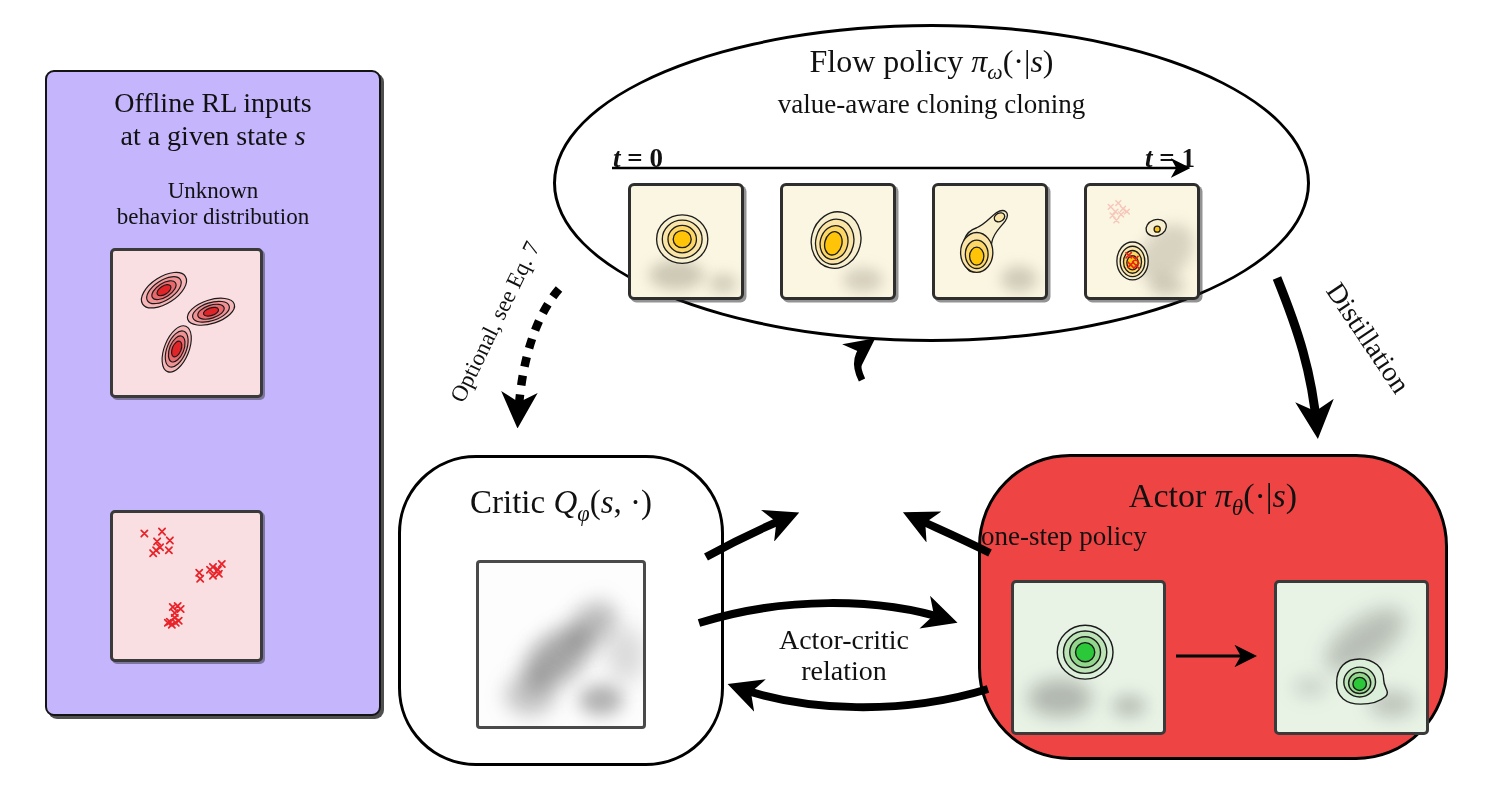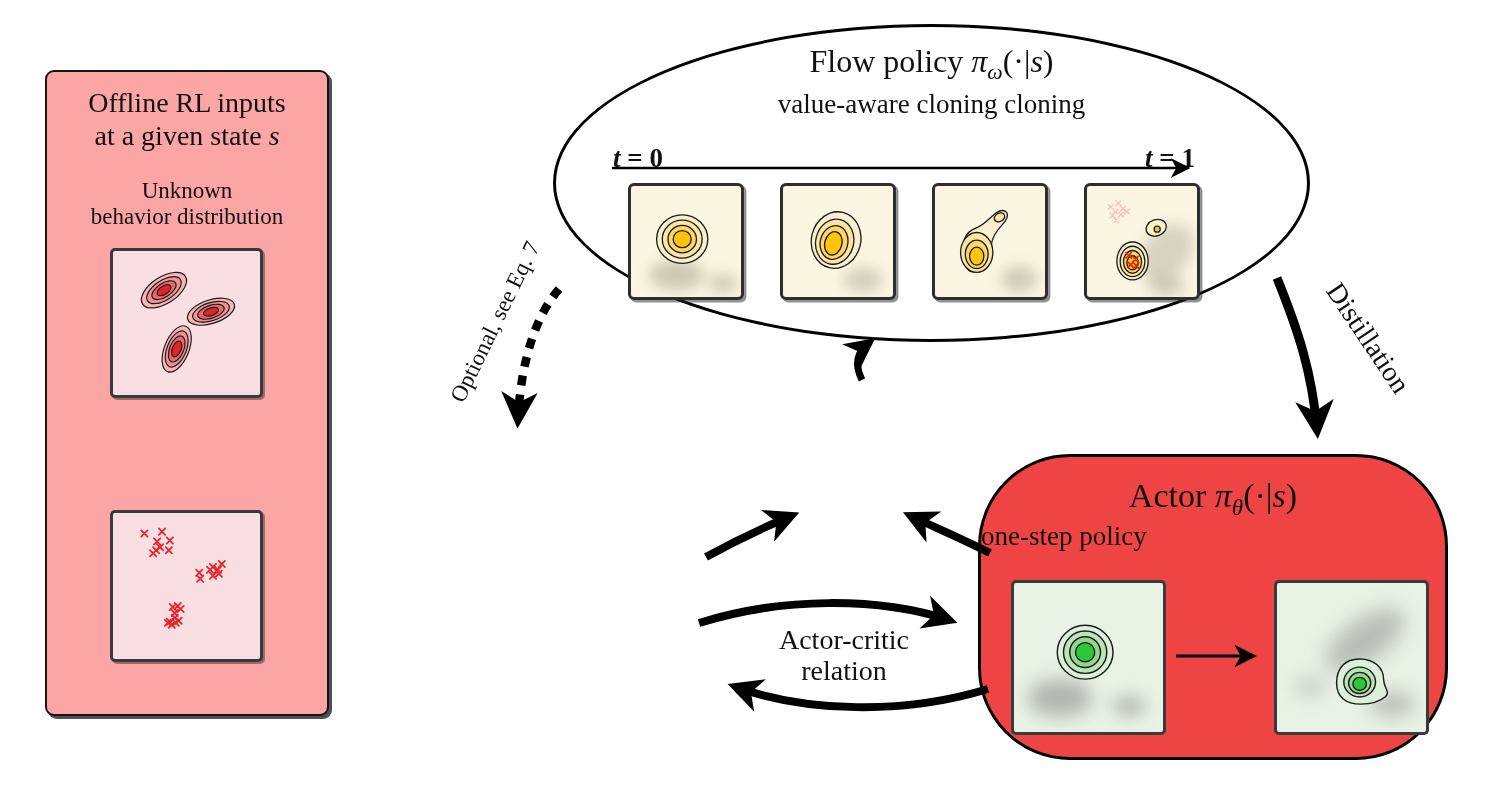--- a/index.html
+++ b/index.html
@@ -1,20 +1,20 @@
 <!DOCTYPE html>
 <html><head>
 <meta charset="utf-8">
 <style>
   html,body{margin:0;padding:0;background:#fff;}
   *{box-sizing:border-box;}
   .canvas{position:relative;width:1485px;height:785px;background:#ffffff;overflow:hidden;
           font-family:"Liberation Serif","DejaVu Serif",serif;color:#111;}
   
-  .panel{position:absolute;left:45px;top:70px;width:284px;height:646px;background:#fca5a5;
+  .panel{position:absolute;left:45px;top:70px;width:336px;height:646px;background:#c4b5fd;
          border:2.5px solid #141414;border-radius:9px;box-shadow:3px 3px 0 rgba(20,20,20,.75);}
   .panel-title{position:absolute;left:0;top:14px;width:100%;text-align:center;font-size:28px;line-height:33px;}
   .sub-label{position:absolute;left:0;width:100%;text-align:center;font-size:23px;line-height:26px;}
   .mini-img{position:absolute;border:3px solid #3a3a3a;border-radius:5px;overflow:hidden;
             box-shadow:2px 2px 0 rgba(40,40,40,.45);}
   .pink{background:#f9dee2;}
   .cream{background:#fbf6e2;}
   .green{background:#e8f2e5;}
   
   .flow-ellipse{position:absolute;left:553px;top:24px;width:757px;height:318px;background:#fff;
@@ -159,20 +159,30 @@
           <ellipse cx="48" cy="81" rx="6" ry="7.5" fill="#ffc407"></ellipse>
         </g>
         <g>
             <path d="M41.2 70.2L46.8 75.8M41.2 75.8L46.8 70.2M48.2 74.2L53.8 79.8M48.2 79.8L53.8 74.2M43.2 80.2L48.8 85.8M43.2 85.8L48.8 80.2M49.2 81.2L54.8 86.8M49.2 86.8L54.8 81.2" stroke="#e5231f" stroke-width="1.7" stroke-linecap="round" fill="none"></path>
           </g>
       </svg>
     </div>
   </div>
 
 
+  <div class="critic-box">
+    <div class="critic-title">Critic <i>Q<sub>φ</sub></i>(<i>s</i>, ·)</div>
+    <div class="critic-img">
+      <div class="smudge" style="left:38px;top:72px;width:80px;height:46px;background:rgba(75,75,75,.5);transform:rotate(-40deg);filter:blur(10px);"></div>
+      <div class="smudge" style="left:88px;top:42px;width:52px;height:38px;background:rgba(75,75,75,.38);transform:rotate(-40deg);filter:blur(10px);"></div>
+      <div class="smudge" style="left:100px;top:122px;width:44px;height:30px;background:rgba(75,75,75,.45);filter:blur(9px);"></div>
+      <div class="smudge" style="left:26px;top:112px;width:50px;height:40px;background:rgba(75,75,75,.32);filter:blur(10px);"></div>
+      <div class="smudge" style="left:128px;top:64px;width:38px;height:56px;background:rgba(75,75,75,.2);filter:blur(11px);"></div>
+    </div>
+  </div>
 
   <div class="actor-box">
     <div class="actor-title">Actor <i>π<sub>θ</sub></i>(·|<i>s</i>)</div>
     <div class="actor-sub">one-step policy</div>
 
     <div class="actor-sq green" style="left:30px;">
       <div class="smudge" style="left:14px;top:96px;width:64px;height:38px;background:rgba(90,90,90,.38);filter:blur(9px);"></div>
       <div class="smudge" style="left:98px;top:112px;width:34px;height:22px;background:rgba(90,90,90,.32);filter:blur(8px);"></div>
       <svg class="fill" viewBox="0 0 155 155">
         <g stroke="#1b1b1b" stroke-width="1.5">

